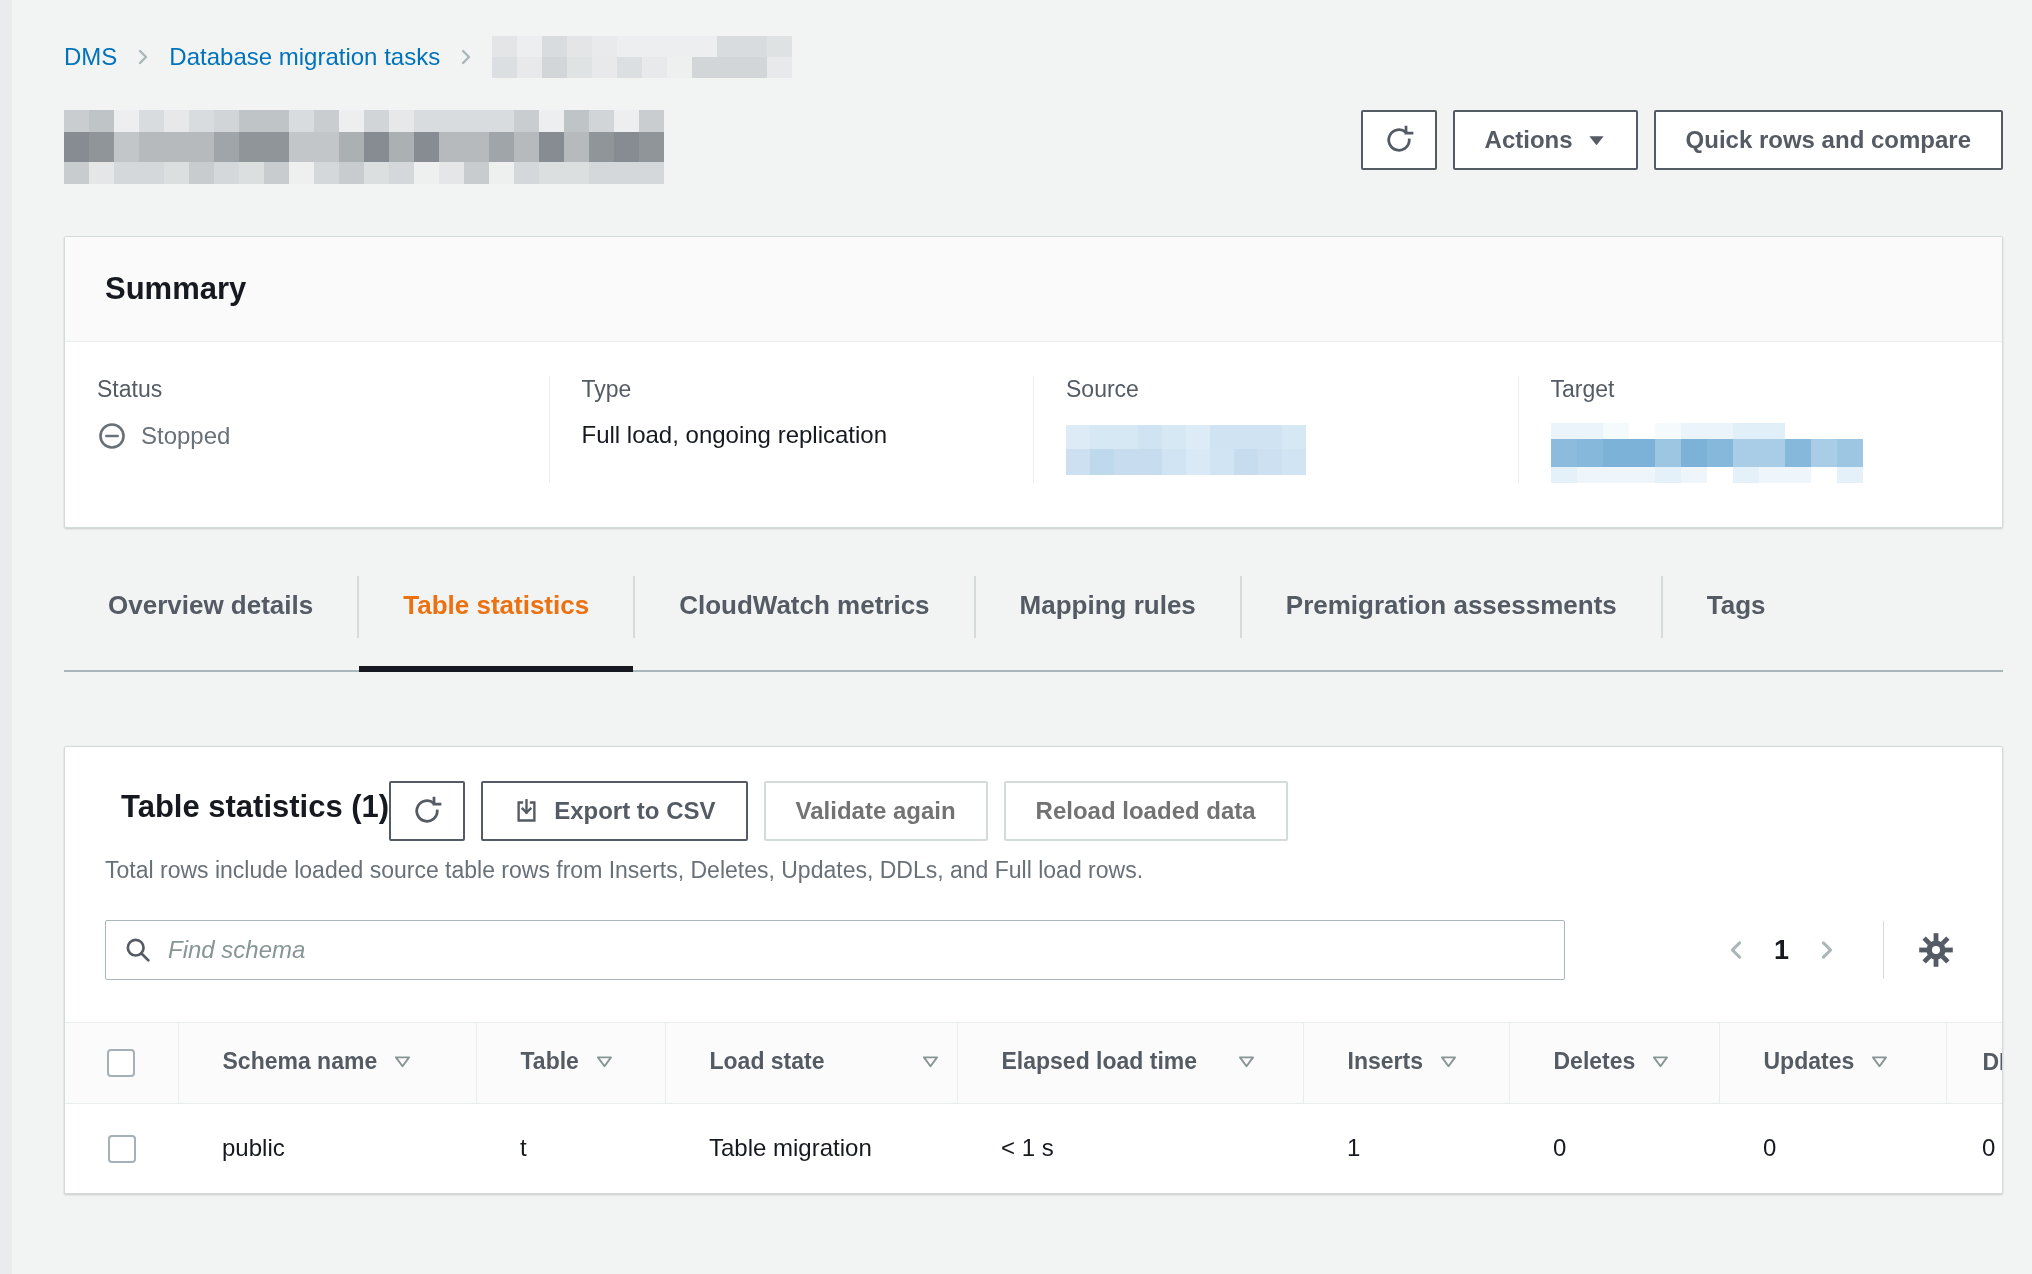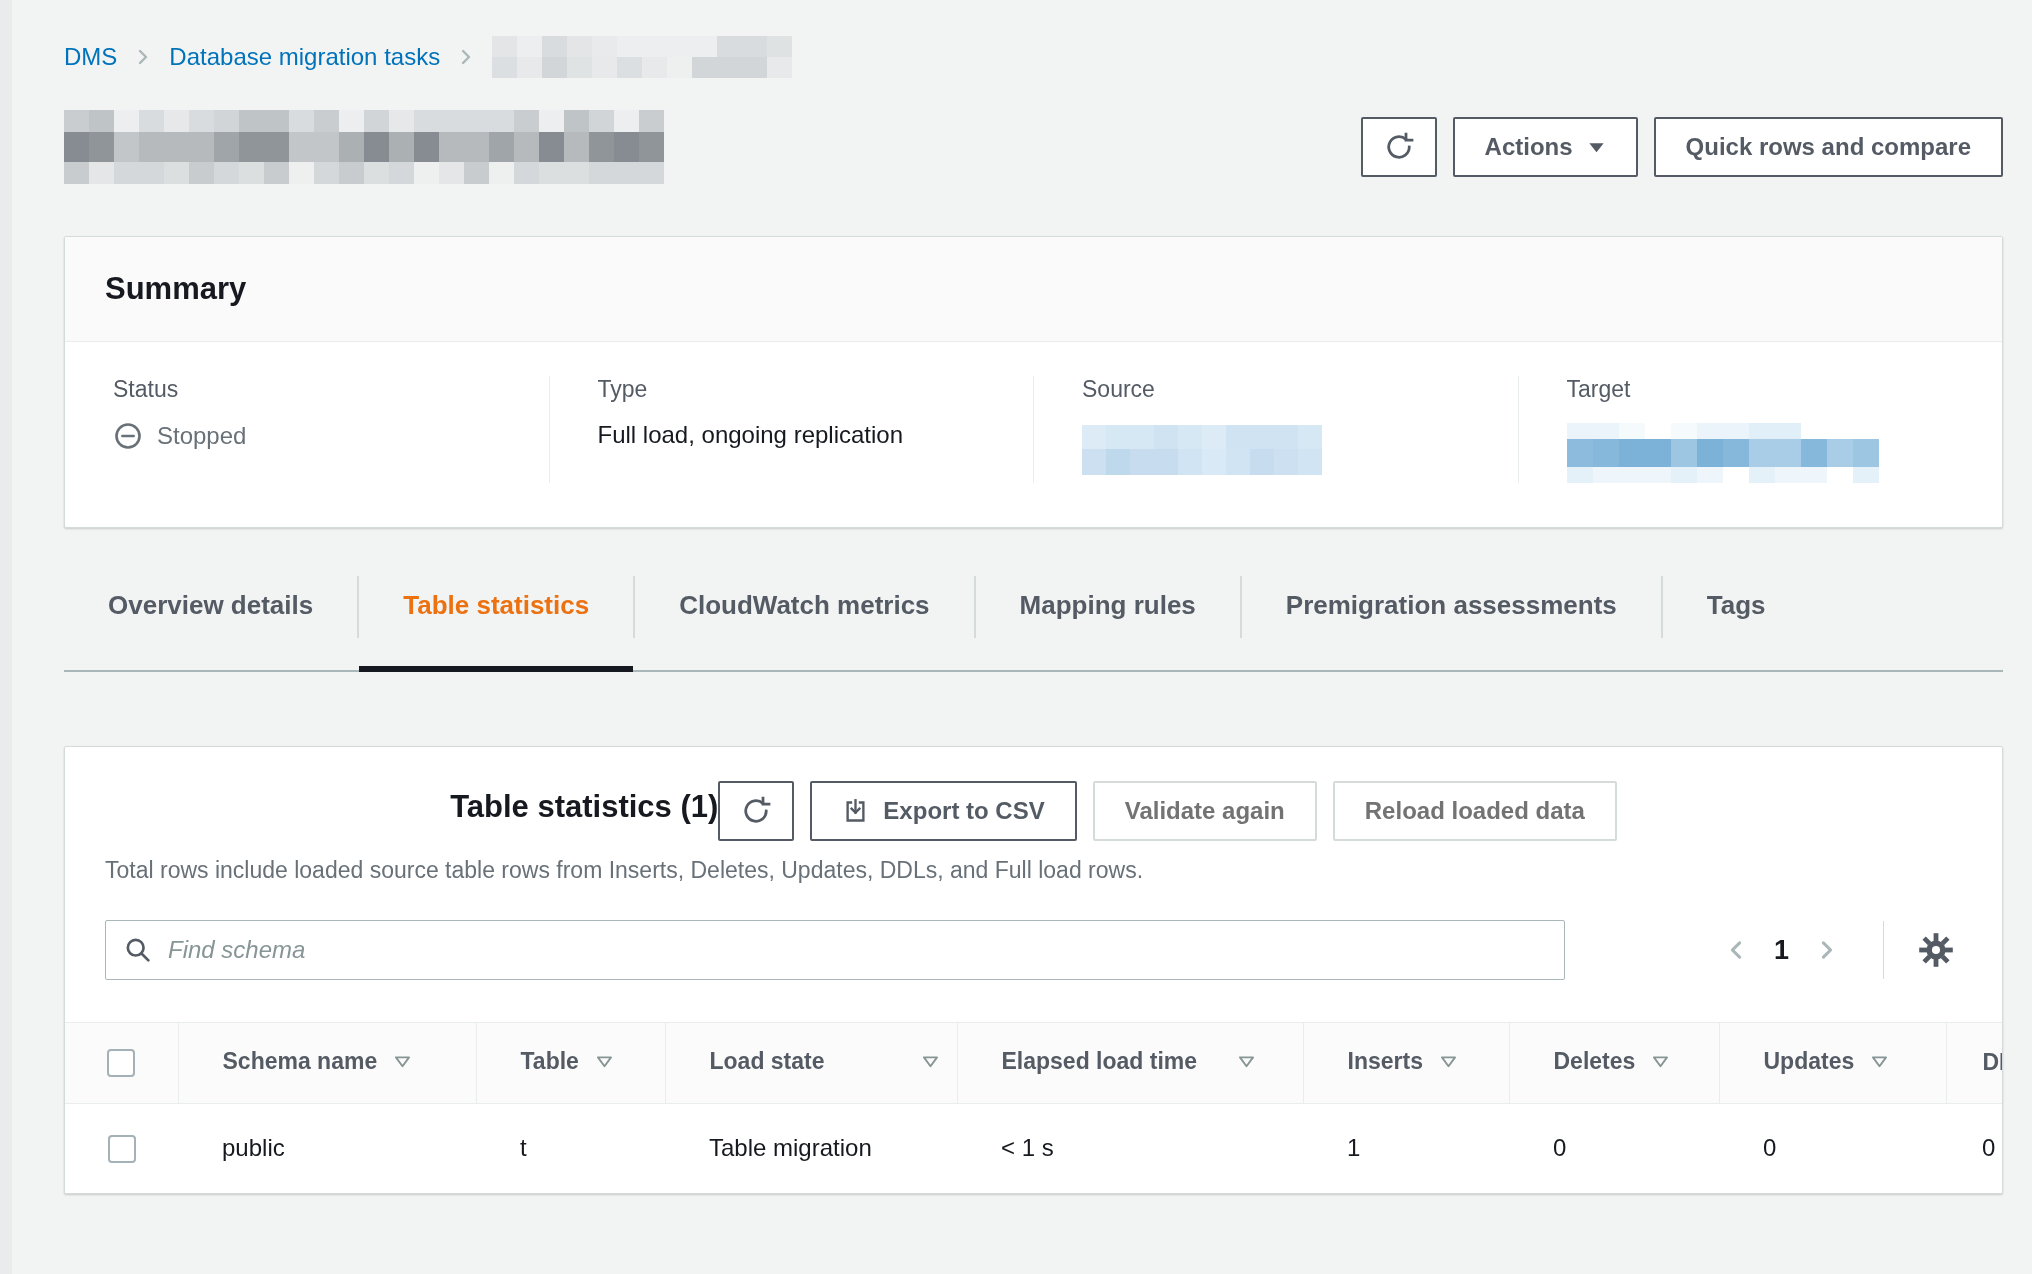--- a/index.html
+++ b/index.html
@@ -15,21 +15,21 @@
   .mosaic { display:inline-block; overflow:hidden; vertical-align:middle; }
   .mosaic .mrow { display:flex; }
   .mosaic i { display:block; height:100%; flex:none; }
 
   
   .breadcrumb { display:flex; align-items:center; gap:16px; font-size:24px; }
   .crumb { color:#0073bb; cursor:pointer; text-decoration:none; }
   .crumb-chevron { display:flex; color:#aab7b8; }
 
   
-  .title-row { display:flex; justify-content:space-between; align-items:center; margin-top:32px;gap:20px; }
+  .title-row { display:flex; justify-content:space-between; margin-top:32px;gap:20px; }
   .toolbar { display:flex; gap:16px; }
   .btn {
     display:inline-flex; align-items:center; justify-content:center; gap:14px;
     background:#fff; border:2px solid #545b64; border-radius:2px;
     color:#545b64; font-weight:700; font-size:24px;
     font-family:"Liberation Sans", sans-serif;
     height:60px; padding:0 30px; cursor:pointer; white-space:nowrap;
   }
   .btn.icon-only { width:76px; padding:0; }
   .btn.disabled { border-color:#d5dbdb; color:#737373; cursor:default; }
@@ -40,36 +40,36 @@
     box-shadow:0 1px 2px rgba(0,28,36,0.18);
   }
   .card-header {
     background:#fafafa; border-bottom:1px solid #eaeded;
     padding:34px 40px; font-size:31px; font-weight:700; color:#16191f;
   }
 
   
   .summary-card { margin-top:52px; }
   .summary-body { display:flex; padding:34px 0 44px; }
-  .field { flex:1 1 0; padding:0 48px; border-left:1px solid #eaeded; }
+  .field { flex:1 1 0; padding:0 32px; border-left:1px solid #eaeded; }
   .field:first-child { border-left:none; }
   .field-label { color:#545b64; font-size:23px; margin-bottom:18px; }
   .field-value { font-size:24px; color:#16191f; }
   .status-value { display:flex; align-items:center; gap:14px; color:#687078; }
 
   
   .tabs { display:flex; align-items:flex-start; border-bottom:2px solid #aab7b8; height:98px; margin-top:46px; }
   .tab { position:relative; height:100%; padding:16px 44px 0; font-size:26px; font-weight:700; color:#545b64; cursor:pointer; white-space:nowrap; }
   .tab.active { color:#ec7211; }
   .tab.active::after { content:""; position:absolute; left:0; right:0; bottom:-2px; height:6px; background:#16191f; }
   .tab-sep { width:2px; height:62px; margin-top:2px; background:#d5dbdb; flex:none; }
 
   
   .table-card { margin-top:74px; overflow:hidden; }
-  .tc-header { display:flex; justify-content:center; align-items:flex-start; padding:34px 56px 0; }
+  .tc-header { display:flex; justify-content:flex-start; align-items:flex-start; padding:34px 56px 0; }
   .tc-title { font-size:31px; font-weight:700; padding-top:8px; }
   .tc-buttons { display:flex; gap:16px; }
   .tc-desc { padding:16px 40px 0; color:#687078; font-size:23px; }
   .tc-controls { display:flex; align-items:center; padding:36px 40px 42px; }
   .search-box { position:relative; width:1460px; }
   .search-box input {
     width:100%; height:60px; border:1px solid #aab7b8; border-radius:2px;
     padding:0 20px 0 62px; font-size:24px; color:#16191f;
     font-family:"Liberation Sans", sans-serif; background:#fff; outline:none;
   }

